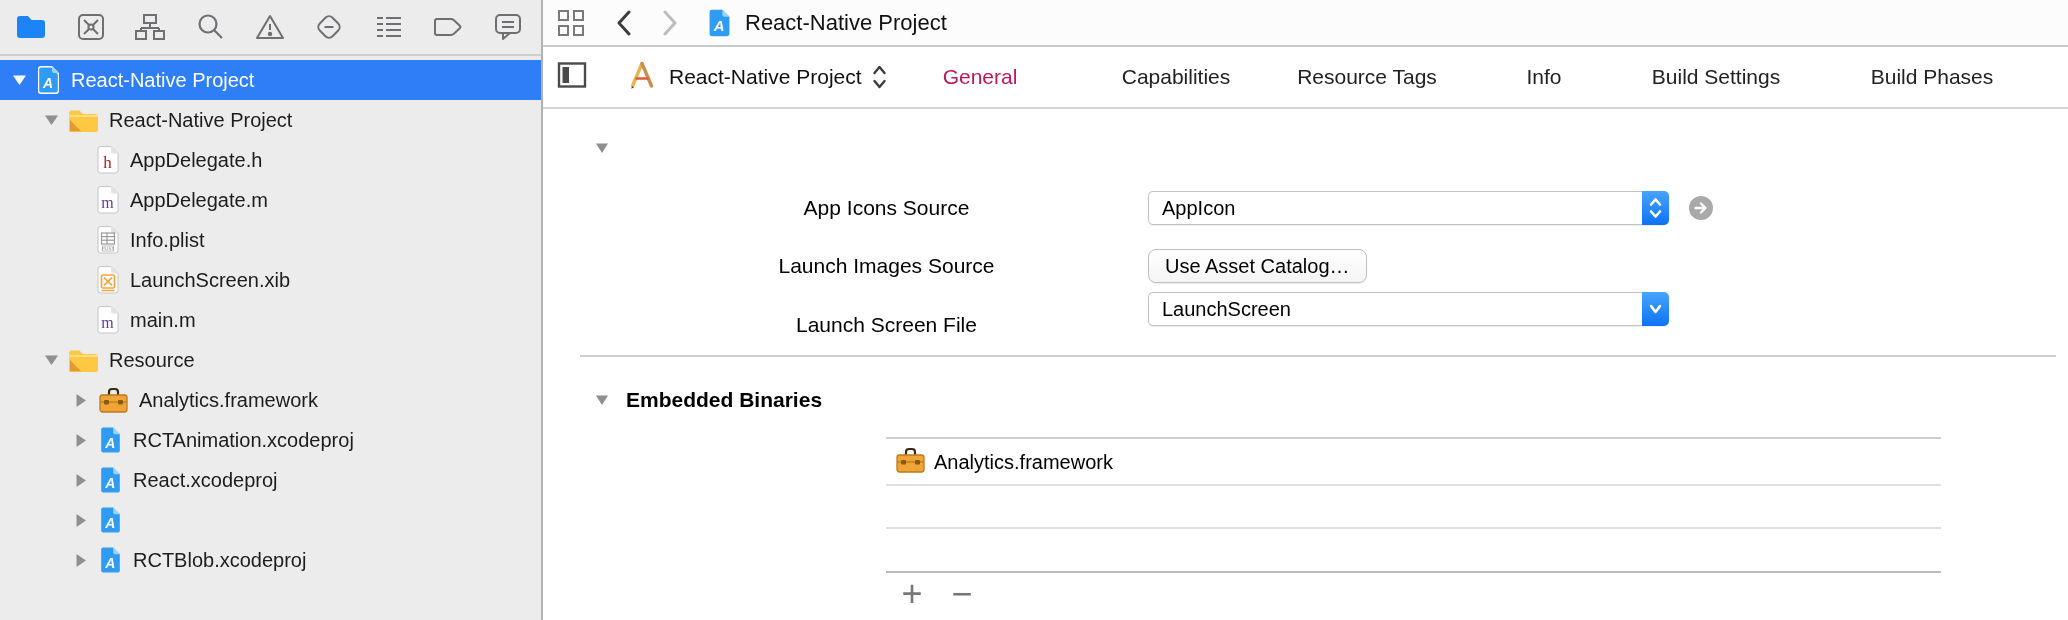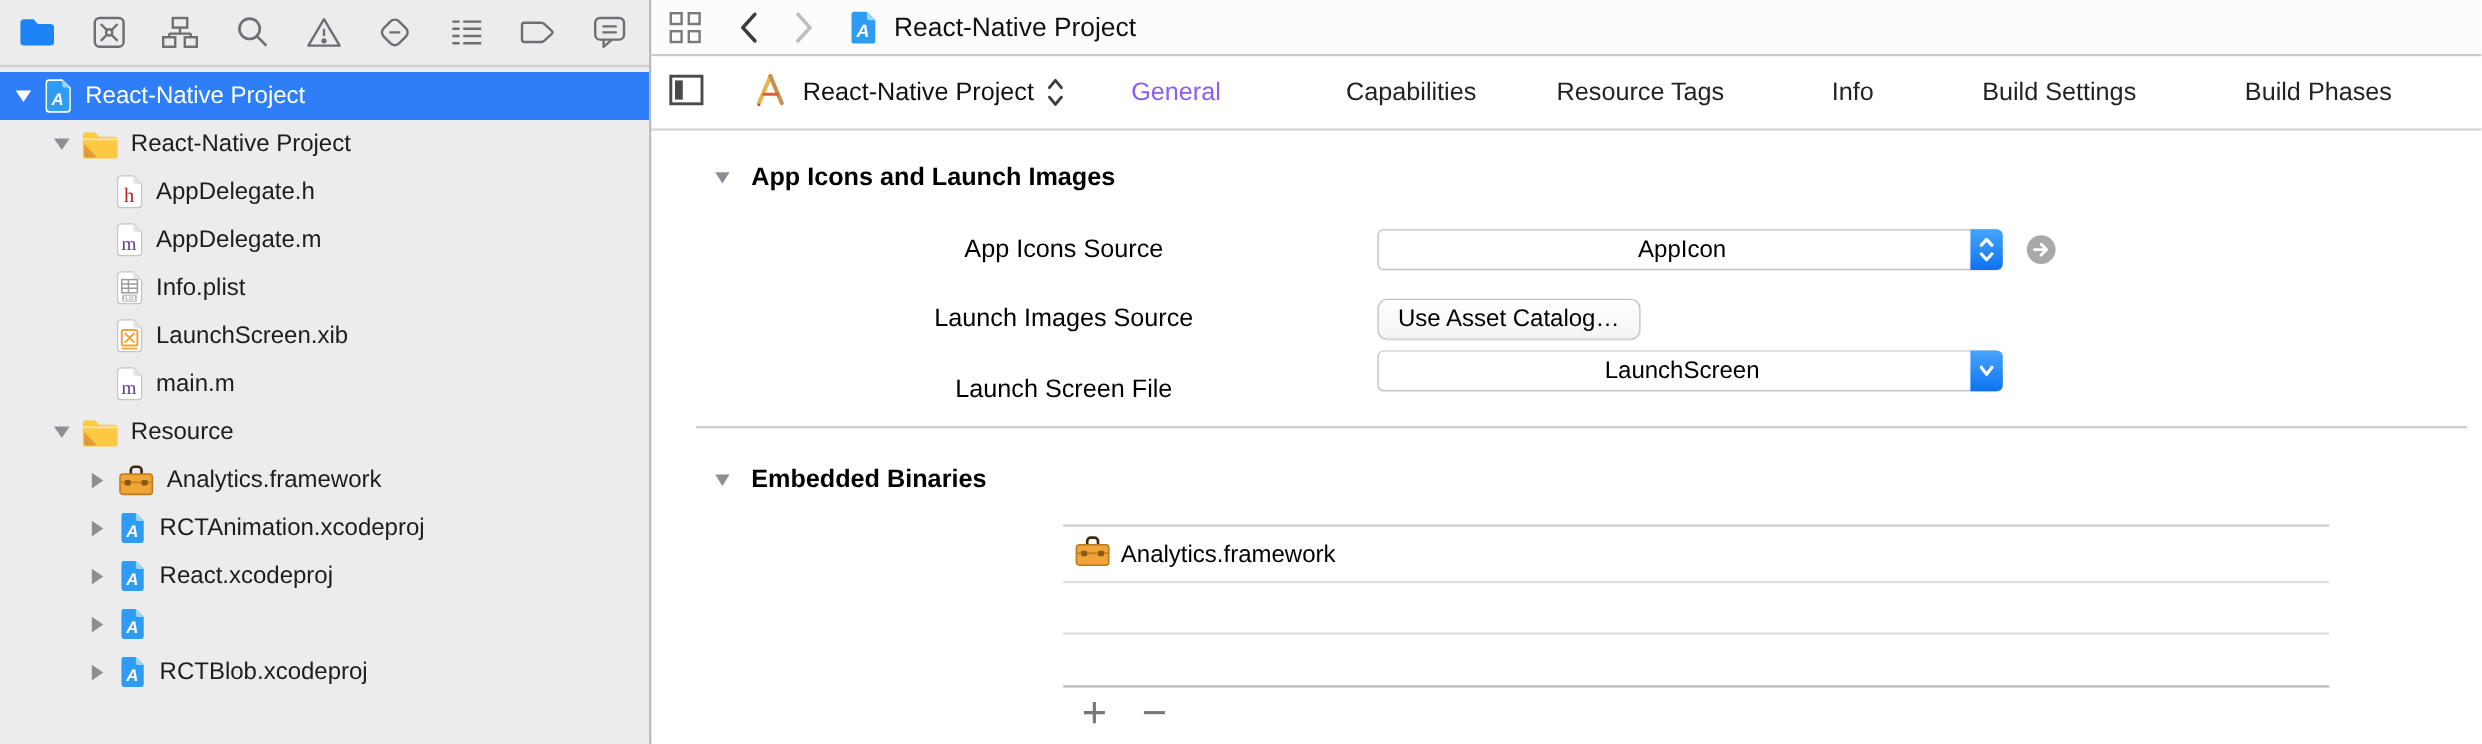--- a/index.html
+++ b/index.html
@@ -24,28 +24,28 @@
   .editor { position:absolute; left:543px; top:0; right:0; height:620px; background:#fff; }
   .jumpbar { height:47px; background:#fcfcfc; border-bottom:2px solid #c9c9c9; display:flex; align-items:center; }
   .jumpbar .jicon { display:flex; align-items:center; justify-content:center; }
   .jump-title { font-size:22px; font-weight:500; color:#111; margin-left:12px; }
   .tabbar { position:relative; height:62px; background:#fff; border-bottom:2px solid #d4d4d4; display:flex; align-items:center; }
   .toggle-icon { margin-left:14px; }
   .proj-chooser { display:flex; align-items:center; margin-left:40px; cursor:default; }
   .proj-chooser .pname { font-size:21px; color:#111; margin-left:12px; }
   .proj-chooser .updown { margin-left:10px; display:flex; }
   .tab { position:absolute; top:0; height:60px; line-height:60px; transform:translateX(-50%); font-size:21px; color:#222; cursor:default; white-space:nowrap; }
-  .tab.active { color:#8b5cf6; }
+  .tab.active { color:#be185d; }
 
   .content { position:relative; height:509px; background:#fff; }
   .sec-head { position:absolute; left:52px; display:flex; align-items:center; height:30px; }
   .sec-head .tri { margin-right:17px; display:flex; }
   .sec-head .stitle { font-size:21px; font-weight:700; color:#000; white-space:nowrap; }
   .field-label { position:absolute; left:100px; width:487px; text-align:center; font-size:21px; color:#000; height:34px; line-height:34px; white-space:nowrap; }
-  .popupbox { position:absolute; left:605px; width:520px; height:34px; background:#fff; border:1.5px solid #c2c2c2; border-radius:5px; display:flex; align-items:center; box-shadow:0 0.5px 1px rgba(0,0,0,.08);text-align:center; }
+  .popupbox { position:absolute; left:605px; width:520px; height:34px; background:#fff; border:1.5px solid #c2c2c2; border-radius:5px; display:flex; align-items:center; box-shadow:0 0.5px 1px rgba(0,0,0,.08); }
   .popupbox .ptext { font-size:20px; color:#000; padding-left:13px; flex:1; }
   .bluecap { width:27px; height:34px; margin:-1.5px -1.5px -1.5px 0; border-radius:0 5px 5px 0; background:linear-gradient(#47a5fb,#0d72f3); display:flex; flex-direction:column; align-items:center; justify-content:center; }
   .pushbtn { position:absolute; left:605px; height:34px; padding:0 16px; background:linear-gradient(#ffffff,#f4f4f4); border:1.5px solid #bfbfbf; border-radius:8px; font-size:20px; color:#000; line-height:31px; box-shadow:0 1px 1px rgba(0,0,0,.08); white-space:nowrap; }
   .goarrow { position:absolute; left:1146px; width:24px; height:24px; border-radius:50%; background:#a9a9a9; display:flex; align-items:center; justify-content:center; }
   .hr { position:absolute; left:37px; right:12px; height:2px; background:#cfcfcf; }
   .tline { position:absolute; left:343px; width:1055px; }
   .embed-row { position:absolute; left:352px; top:332px; height:42px; display:flex; align-items:center; }
   .embed-row .etext { font-size:20px; color:#000; margin-left:8px; }
   .pm { position:absolute; left:352px; top:468px; display:flex; gap:16px; }
   .pm .pmbtn { width:34px; height:34px; font-size:36px; font-weight:300; color:#777; display:flex; align-items:center; justify-content:center; line-height:1; cursor:default; }
@@ -394,21 +394,20 @@
     </div>
 
     <div class="content">
 
       <div class="sec-head" style="top:24px">
         <span class="tri">
             <svg width="14" height="12" viewBox="0 0 14 12">
               <path d="M1 1.5 L13 1.5 L7 11 Z" fill="#8e8e93"></path>
             </svg>
           </span>
-        <span class="stitle">App Icons and Launch Images</span>
       </div>
 
       <div class="field-label" style="top:82px">App Icons Source</div>
       <div class="popupbox" style="top:82px">
         <span class="ptext">AppIcon</span>
         <span class="bluecap">
           <svg width="15" height="24" viewBox="0 0 15 24" fill="none" stroke="#ffffff" stroke-width="2.6" stroke-linecap="round" stroke-linejoin="round">
               <path d="M3 8.5 L7.5 3.5 L12 8.5"></path>
               <path d="M3 15.5 L7.5 20.5 L12 15.5"></path>
             </svg>

